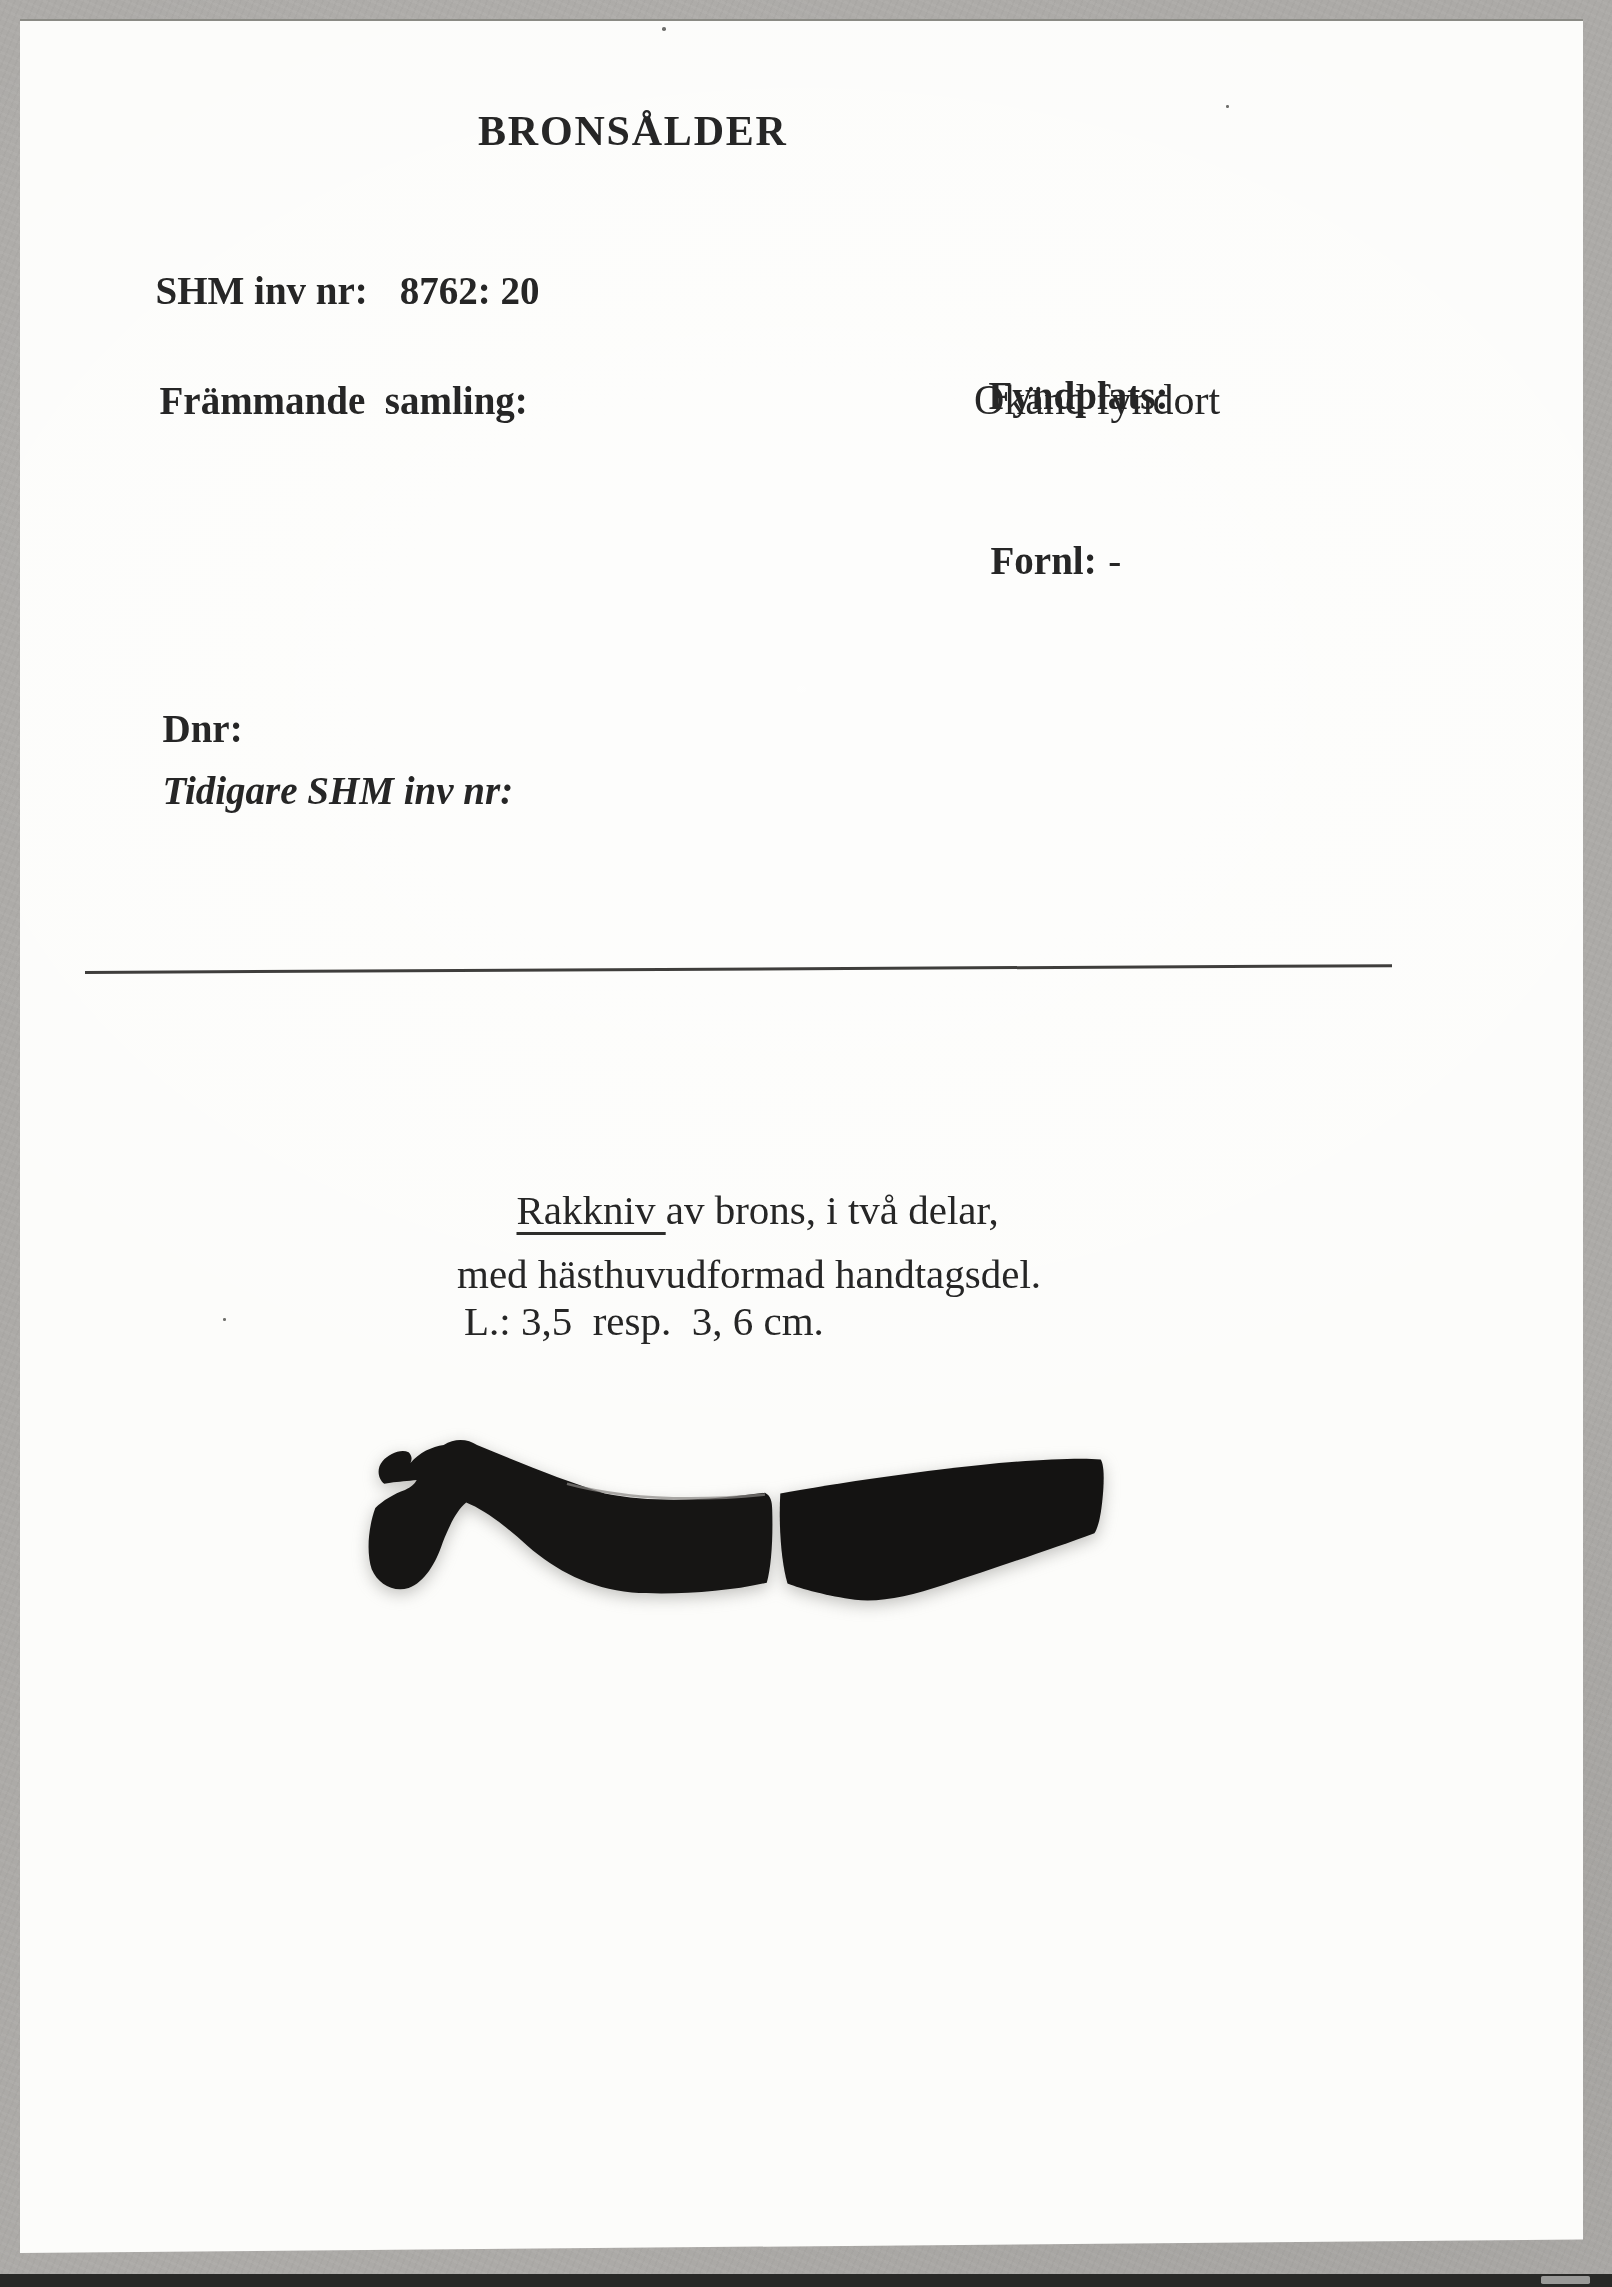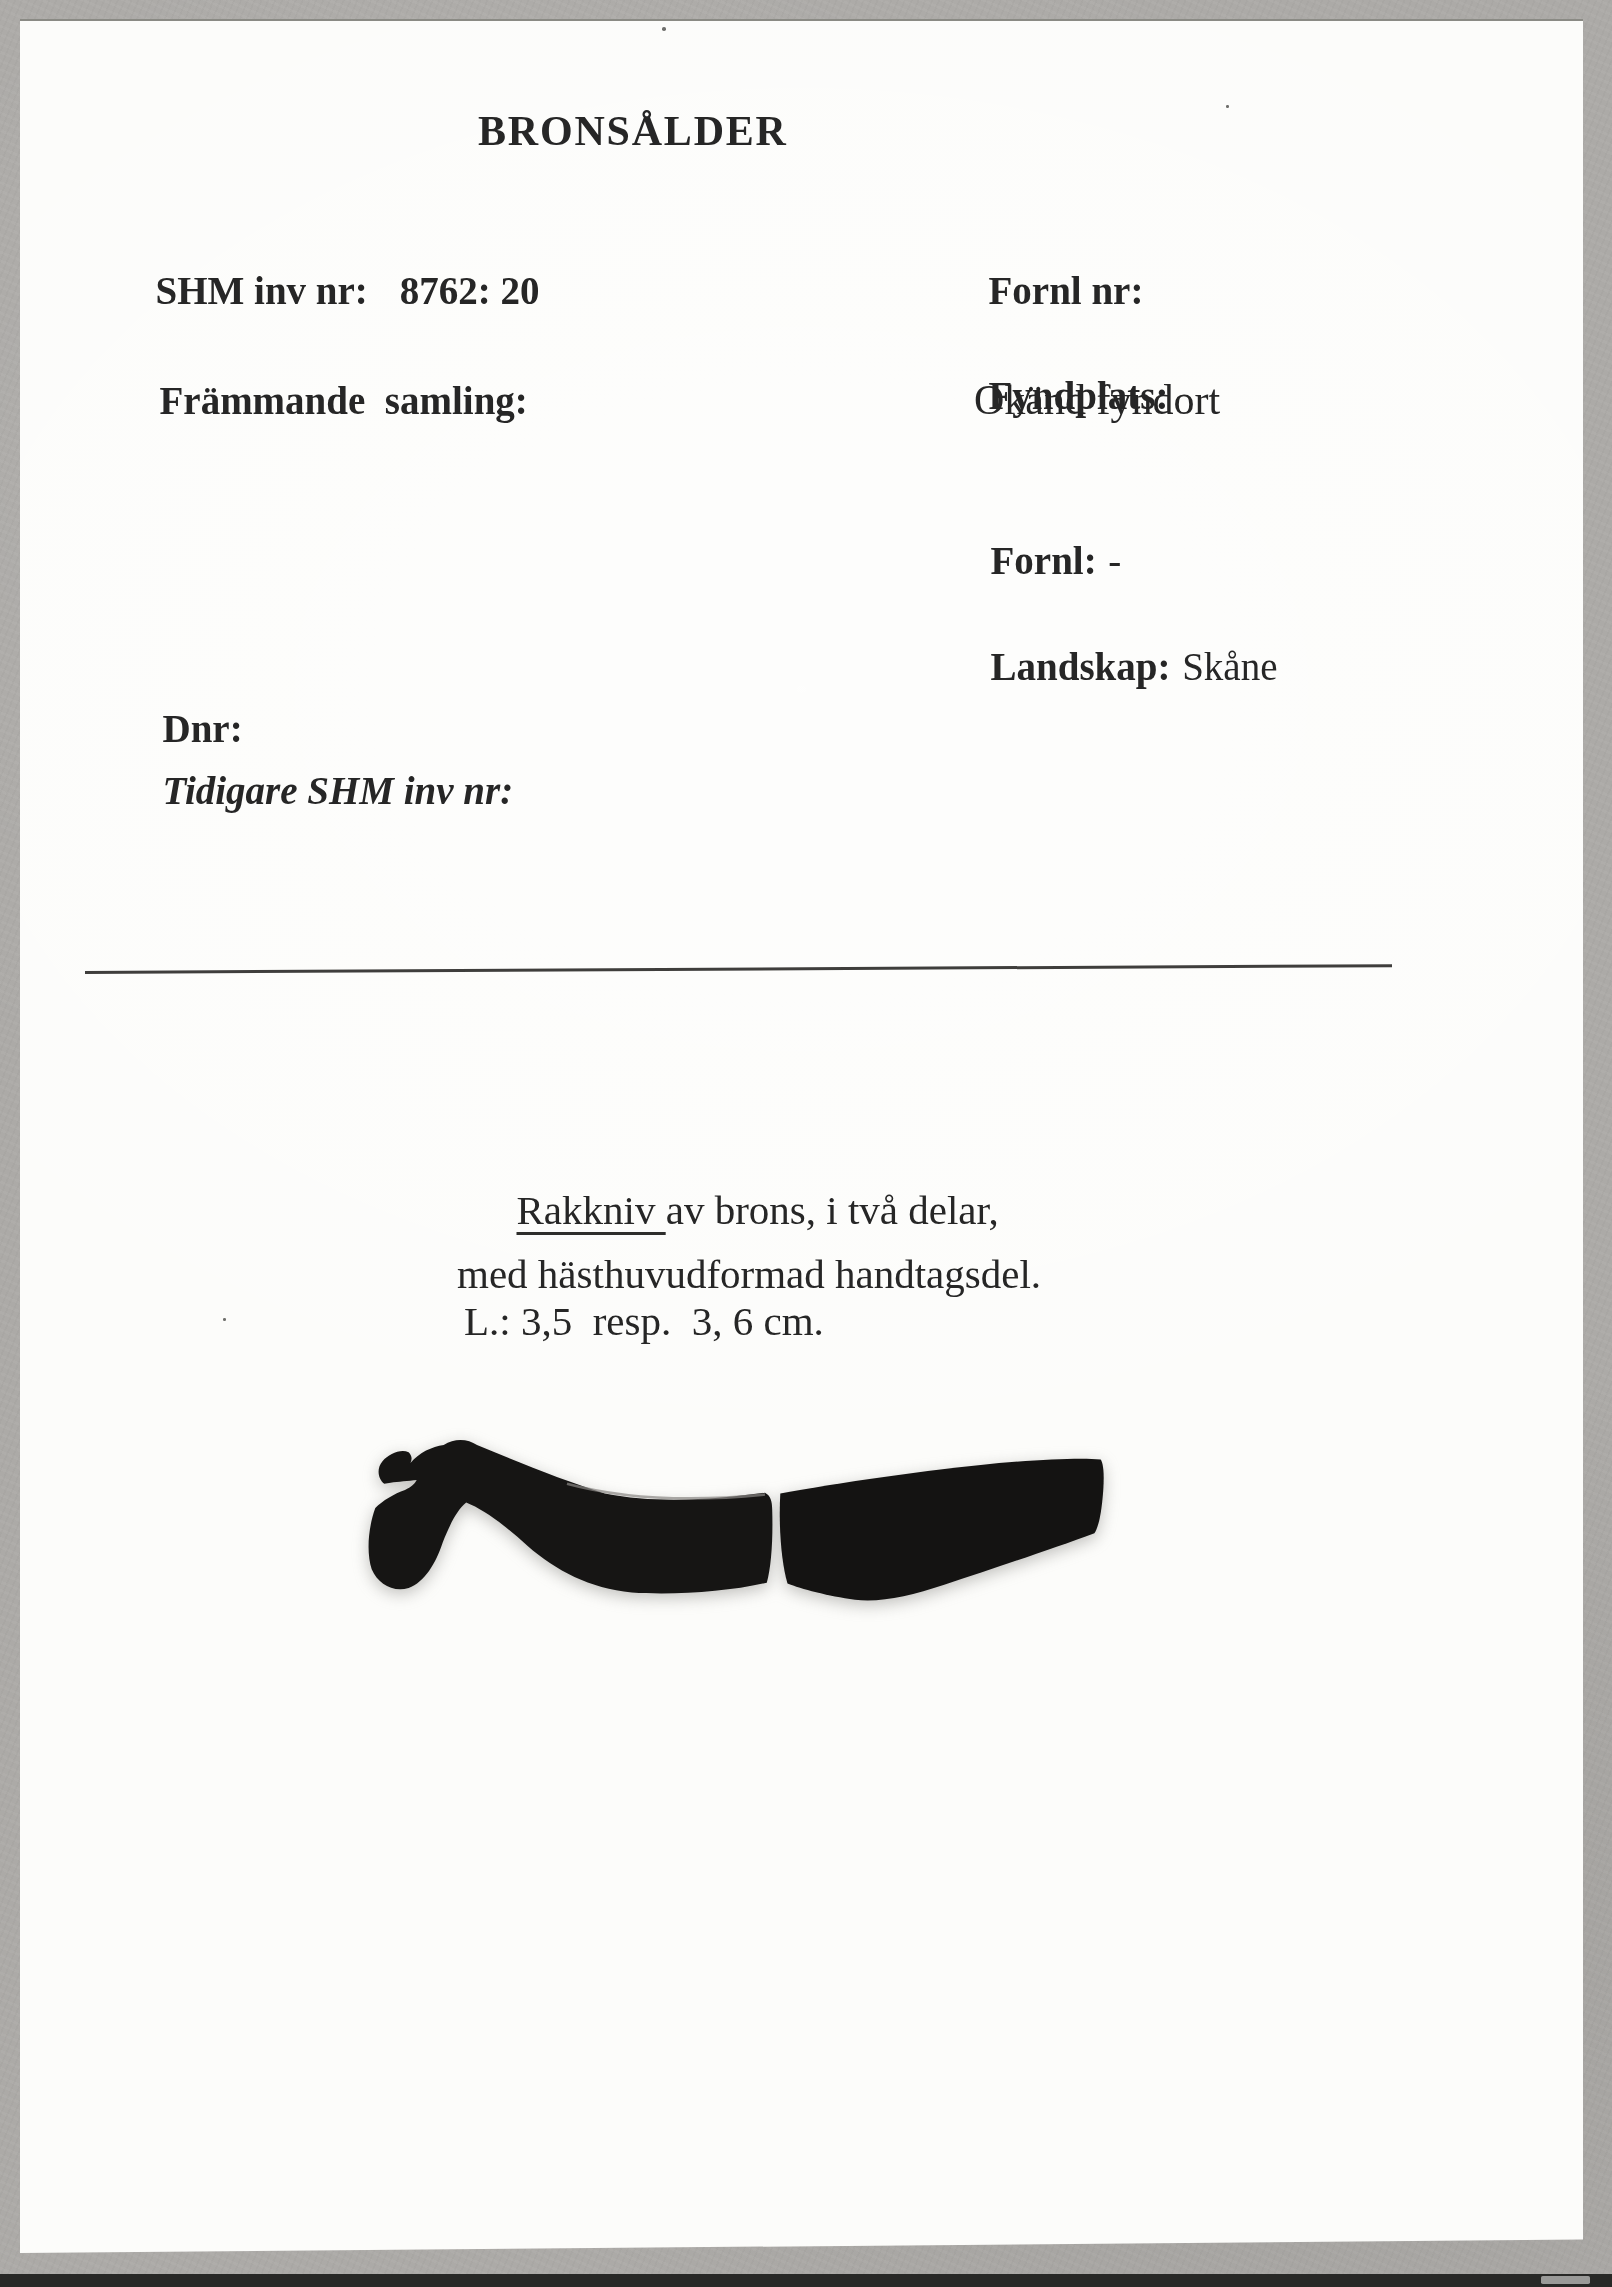--- a/index.html
+++ b/index.html
@@ -59,40 +59,34 @@
 <div class="scan">
   <div class="paper">
     <div class="paper-edge-top"></div>
 
     <div class="t title" style="left:458px;top:86px;text-align:right;">BRONSÅLDER</div>
 
     <div class="t row" style="left:77px;top:199px;">
       <span class="b">SHM inv nr:</span><span class="b val-gap">8762: 20</span>
     </div>
 
-    <div class="t row" style="left:910px;top:199px;">
-      <span class="b">Fornl nr:</span>
-    </div>
 
     <div class="t row" style="left:81px;top:309px;">
       <span class="b">Främmande  samling:</span>
     </div>
 
     <div class="t row" style="left:910px;top:304px;">
       <span class="b">Fyndplats:</span>
     </div>
     <div class="t" style="left:954px;top:355px;font-size:42px;">Okänd fyndort</div>
 
     <div class="t row" style="left:912px;top:469px;">
       <span class="b">Fornl:</span><span style="margin-left:11.7px;">-</span>
     </div>
 
-    <div class="t row" style="left:912px;top:575px;">
-      <span class="b">Landskap:</span><span style="margin-left:11.7px;">Skåne</span>
-    </div>
 
     <div class="t row" style="left:84px;top:637px;">
       <span class="b">Dnr:</span>
     </div>
 
     <div class="t row" style="left:84px;top:699px;font-style:italic;">
       <span class="b">Tidigare SHM inv nr:</span>
     </div>
 
     <div class="divider"></div>

